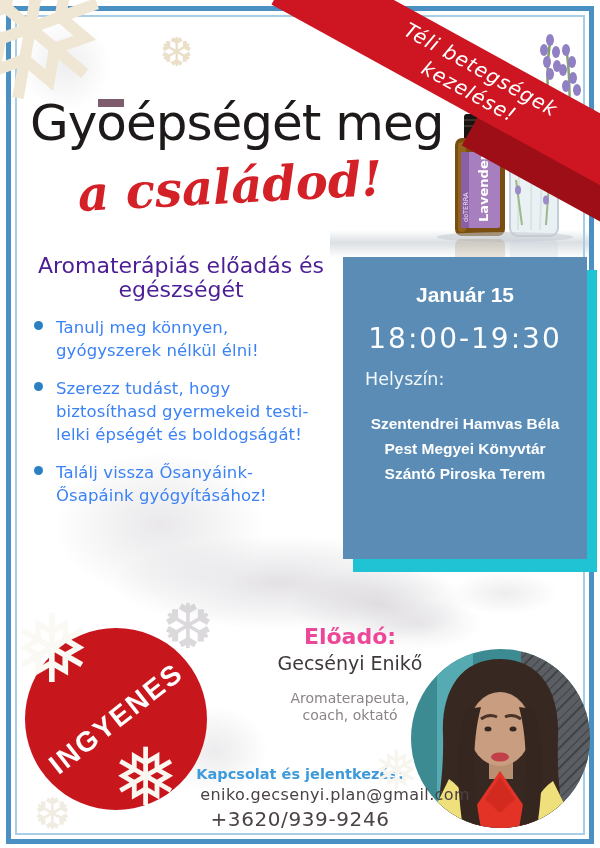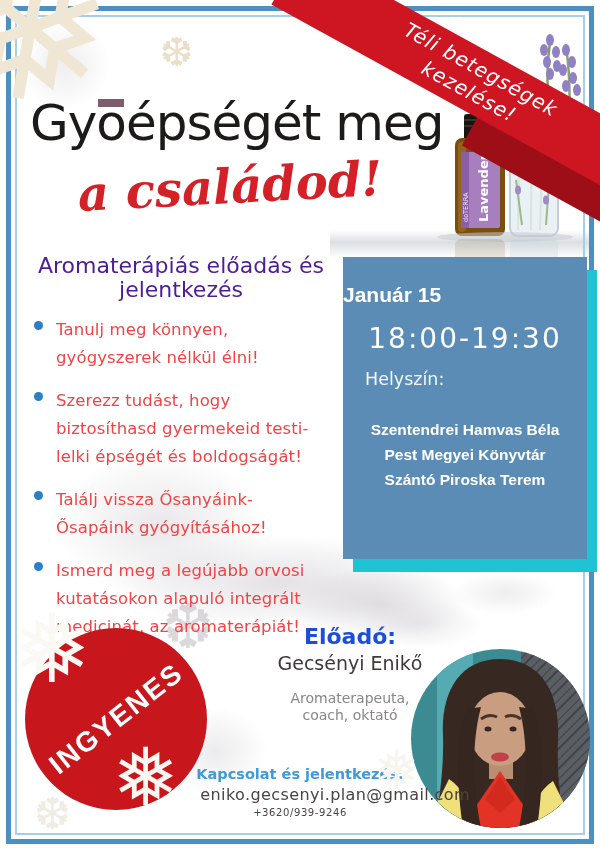--- a/index.html
+++ b/index.html
@@ -52,57 +52,57 @@
   .oo{display:inline-block;position:relative;}
   .macron{position:absolute;left:2px;right:2px;top:5px;height:8px;background:#7c5c6d;}
   .subtitle{position:absolute;left:30px;top:158px;width:400px;text-align:center;z-index:2;
             font-family:"DejaVu Serif",serif;font-style:italic;font-weight:700;
             font-size:48px;color:#d42027;transform:rotate(-3deg);}
 
   
   .heading{position:absolute;left:14px;top:254px;width:334px;text-align:center;z-index:2;
            color:#4c1d95;font-size:22px;line-height:1.1;}
   .bullets{position:absolute;left:28px;top:316px;width:302px;margin:0;padding:0;
-           list-style:none;z-index:2;color:#ef4444;font-size:16.5px;line-height:28px;
+           list-style:none;z-index:2;color:#3b82f6;font-size:16.5px;line-height:23px;
            letter-spacing:.1px;}
   .bullets li{position:relative;padding-left:28px;margin-bottom:15px;}
   .dot{position:absolute;left:6px;top:5px;width:9px;height:9px;border-radius:50%;background:#2b80c4;}
 
   
   .panel{position:absolute;left:343px;top:257px;width:244px;height:302px;background:#5a8cb5;
          box-shadow:10px 13px 0 0 #20c3d3;z-index:2;color:#fff;box-sizing:border-box;
          padding-top:15px;}
   .panel .lbl{margin-left:22px;font-size:17.5px;color:#f2f8fb;}
-  .panel .date{font-family:"Liberation Sans",sans-serif;
+  .panel .date{text-align:center;font-family:"Liberation Sans",sans-serif;
                font-weight:700;font-size:21px;margin-top:11px;}
   .panel .time{text-align:center;font-size:28px;letter-spacing:2px;margin-top:15px;color:#fdfeff;}
   .panel .lbl2{margin-top:14px;}
   .panel .venue{text-align:center;font-family:"Liberation Sans",sans-serif;font-weight:700;
-                font-size:15.5px;line-height:25px;margin-top:28px;}
+                font-size:15.5px;line-height:25px;margin-top:22px;}
 
   
   .badge{position:absolute;left:25px;top:628px;width:182px;height:182px;border-radius:50%;
          background:#c8161d;z-index:2;display:flex;align-items:center;justify-content:center;}
   .badge span{transform:rotate(-38deg);color:#fff;font-weight:700;font-size:28px;
               letter-spacing:2px;font-family:"Liberation Sans",sans-serif;}
 
   
   .speaker{position:absolute;left:250px;top:624px;width:200px;text-align:center;z-index:2;}
-  .speaker .slabel{color:#1d4ed8;font-weight:700;font-size:22px;}
+  .speaker .slabel{color:#ec4899;font-weight:700;font-size:22px;}
   .speaker .sname{color:#3f3a39;font-size:19px;margin-top:3px;}
   .speaker .srole{color:#8b8585;font-size:14px;line-height:17px;margin-top:16px;}
 
   .photo{position:absolute;left:411px;top:649px;width:179px;height:179px;border-radius:50%;
          overflow:hidden;z-index:2;}
 
   
   .contact{position:absolute;left:130px;top:766px;width:340px;text-align:center;z-index:2;}
   .contact .clabel{color:#3e9ada;font-weight:700;font-size:14.5px;}
   .contact .cemail{color:#4b4243;font-size:16px;margin-top:3px;letter-spacing:.4px;text-align:right;}
-  .contact .cphone{color:#4b4243;font-size:10px;margin-top:3px;letter-spacing:.6px;}
+  .contact .cphone{color:#4b4243;font-size:20px;margin-top:3px;letter-spacing:.6px;}
 </style>
 </head>
 <body>
 
 <div class="page">
 
   <div class="wm wm0"></div>
   <div class="wm wm1"></div>
   <div class="wm wm2"></div>
   <div class="wm wm3"></div>
@@ -170,27 +170,26 @@
   <div class="ribbon">
     <div>Téli betegségek</div>
     <div>kezelése!</div>
   </div>
 
   <div class="title"><span>Gy</span><span class="oo"><i class="macron"></i><span>o</span></span><span>épségét meg</span></div>
   <div class="subtitle">a családod!</div>
 
   <div class="heading">
     <div>Aromaterápiás előadás és</div>
-    <div>jelentkezés</div>
+    <div>egészségét</div>
   </div>
   <ul class="bullets">
     <li><span class="dot"></span><span>Tanulj meg könnyen, gyógyszerek nélkül élni!</span></li>
     <li><span class="dot"></span><span>Szerezz tudást, hogy biztosíthasd gyermekeid testi-lelki épségét és boldogságát!</span></li>
     <li><span class="dot"></span><span>Találj vissza Ősanyáink-Ősapáink gyógyításához!</span></li>
-    <li><span class="dot"></span><span>Ismerd meg a legújabb orvosi kutatásokon alapuló integrált medicinát, az aromaterápiát!</span></li>
   </ul>
 
   <div class="panel">
     <div class="date">Január 15</div>
     <div class="time">18:00-19:30</div>
     <div class="lbl lbl2">Helyszín:</div>
     <div class="venue">
       <div>Szentendrei Hamvas Béla</div>
       <div>Pest Megyei Könyvtár</div>
       <div>Szántó Piroska Terem</div>

